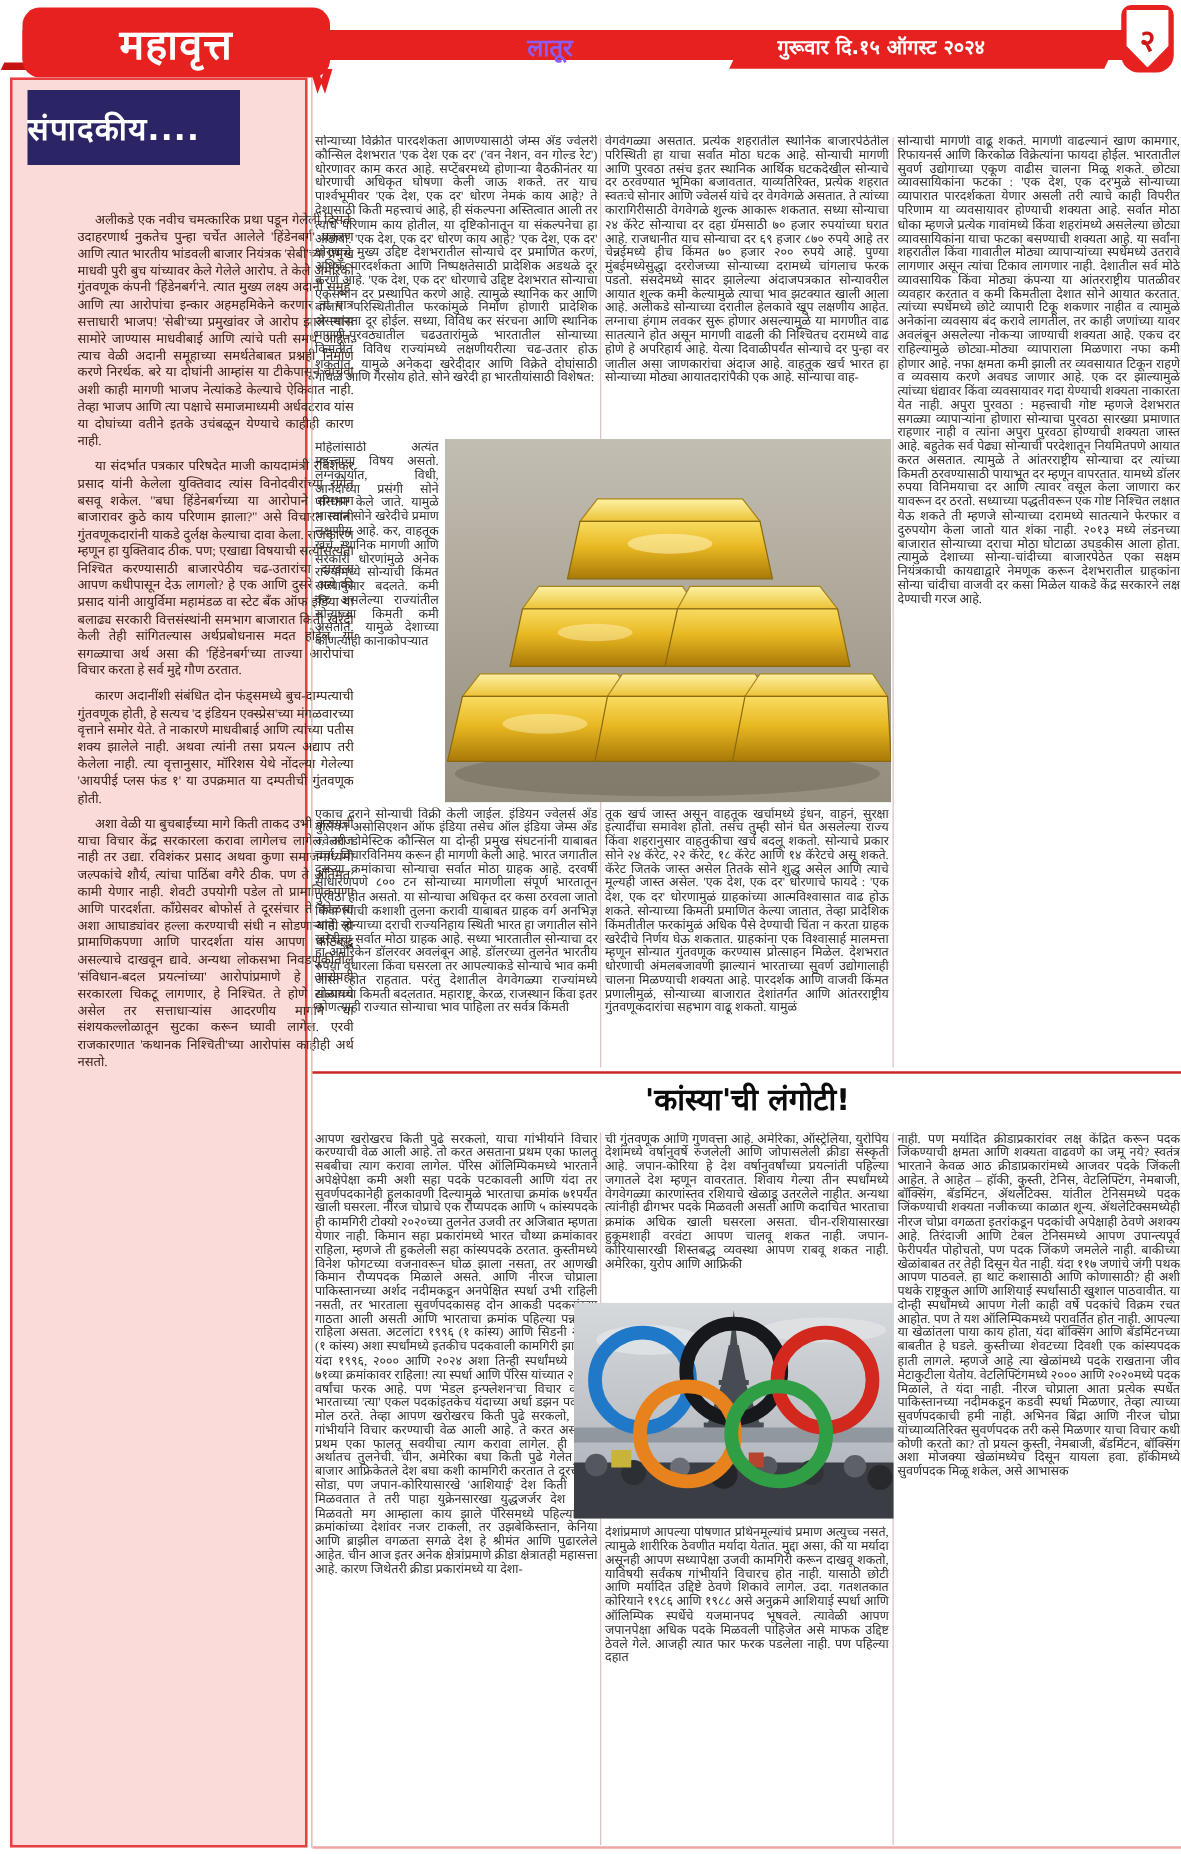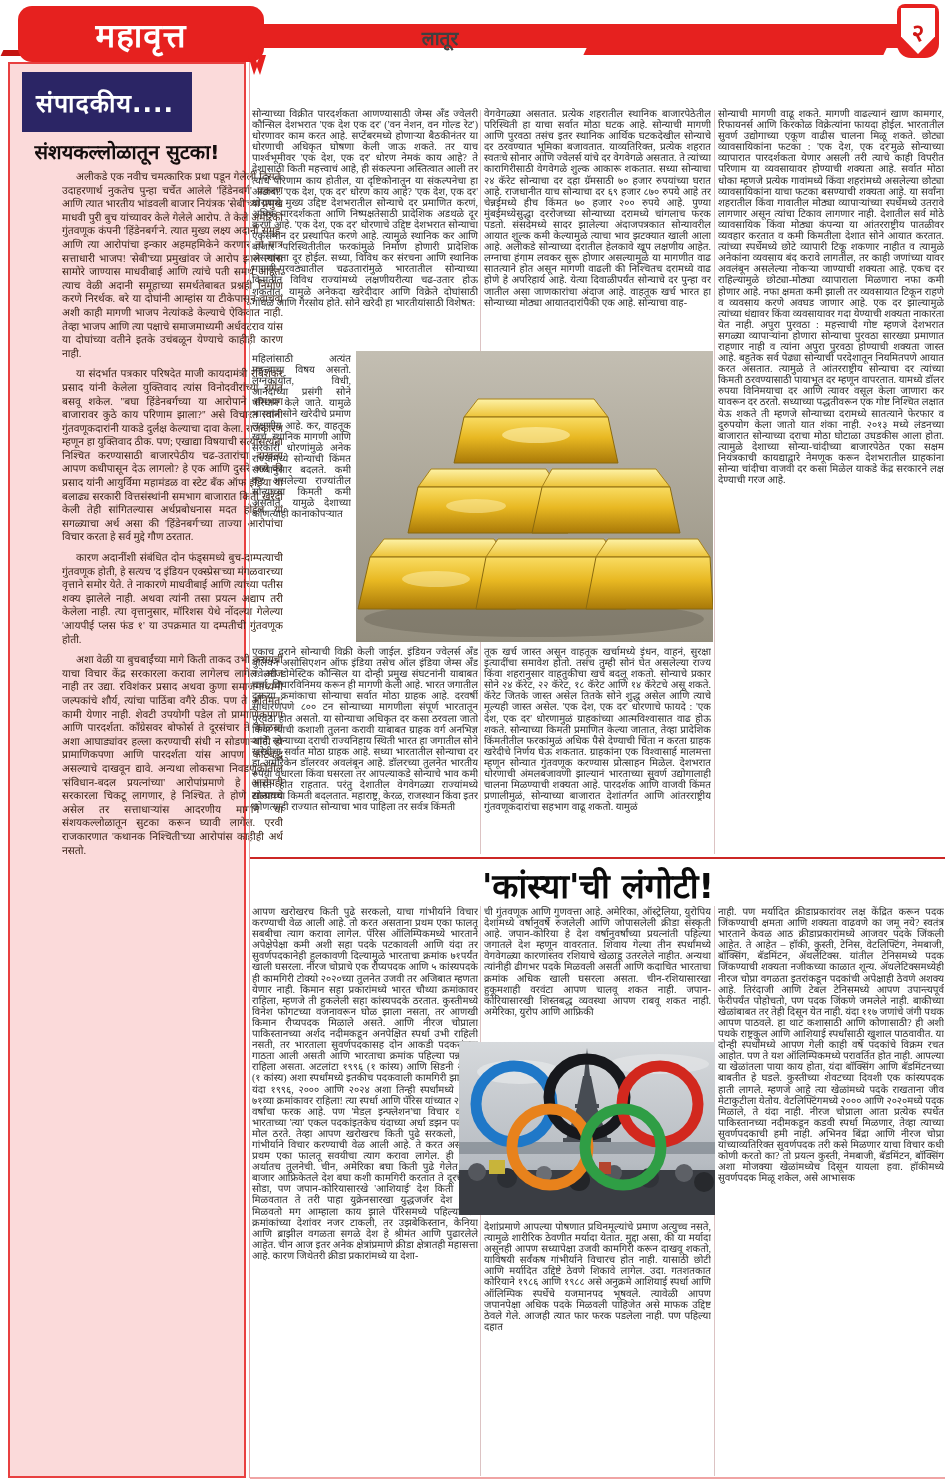--- a/index.html
+++ b/index.html
@@ -3,30 +3,30 @@
 <meta charset="utf-8">
 <style>
   html,body{margin:0;padding:0;background:#ffffff;}
   #page{position:relative;width:945px;height:1483px;background:#ffffff;overflow:hidden;
         font-family:"Liberation Serif","DejaVu Sans",serif;}
   .abs{position:absolute;}
   
   .mast-bar{background:#e6211f;}
   .mast-box{background:#e6211f;border-radius:14px;display:flex;align-items:center;justify-content:center;}
   .mast-title{color:#ffffff;font-family:"DejaVu Sans","Liberation Sans",sans-serif;font-weight:bold;font-size:33px;letter-spacing:1px;}
-  .mast-city{color:#404040;font-family:"DejaVu Sans",sans-serif;font-weight:bold;font-size:19px;text-align:center;}
+  .mast-city{color:#8b5cf6;font-family:"DejaVu Sans",sans-serif;font-weight:bold;font-size:19px;text-align:center;}
   .mast-date{color:#ffffff;font-family:"DejaVu Sans",sans-serif;font-weight:bold;font-size:16px;text-align:center;}
   .badge-outer{background:#e6211f;border-radius:8px 8px 14px 14px;}
   .badge-shield{position:absolute;left:4px;top:4px;width:34px;height:46px;background:#ffffff;
                 clip-path:polygon(0 0,100% 0,100% 62%,50% 100%,0 62%);display:flex;align-items:center;justify-content:center;}
   .badge-num{color:#d01715;font-weight:bold;font-size:24px;font-family:"DejaVu Sans",sans-serif;}
   
   .ed-box{background:#fbdada;border:2px solid #e84040;box-sizing:border-box;}
   .ed-navy{background:#2b2565;display:flex;align-items:center;}
-  .ed-navy span{color:#ffffff;font-family:"DejaVu Sans",sans-serif;font-weight:bold;font-size:25px;padding-left:14px;letter-spacing:1px;}
+  .ed-navy span{color:#ffffff;font-family:"DejaVu Sans",sans-serif;font-weight:bold;font-size:25px;letter-spacing:1px;}
   .ed-head{font-family:"DejaVu Sans",sans-serif;font-weight:bold;font-size:20px;color:#140d0d;text-align:center;}
   .ed-body{font-size:10.4px;line-height:13.6px;text-align:justify;color:#3a2317;overflow:hidden;}
   .ed-body p{margin:0 0 7px 0;text-indent:14px;}
   
   .art-head{font-family:"DejaVu Sans",sans-serif;font-weight:bold;color:#0b0b0b;text-align:center;white-space:nowrap;}
   .bt{font-size:10px;line-height:11.1px;text-align:justify;color:#2e2e2e;overflow:hidden;}
   .vrule{background:#dcc3c3;width:1px;}
   .hsep{background:#cc2725;}
   .hsep-light{background:#f0a4a4;}
   .photo{overflow:hidden;}
@@ -37,36 +37,36 @@
 
 <div id="page">
 
   <div class="abs mast-bar" style="left:18px;top:24px;width:908px;height:24px;"></div>
   <div class="abs" style="left:2px;top:50px;width:208px;height:6px;background:#c41512;transform:skewX(-25deg);"></div>
   <div class="abs" style="left:585px;top:48px;width:300px;height:7px;background:#e6211f;transform:skewX(-25deg);"></div>
   <div class="abs mast-box" style="left:18px;top:6px;width:246px;height:56px;">
     <span class="mast-title">महावृत्त</span>
   </div>
   <div class="abs mast-city" style="left:385px;top:25px;width:110px;">लातूर</div>
+  <div class="abs mast-date" style="left:575px;top:26px;width:260px;">गुरूवार दि.१५ ऑगस्ट २०२४</div>
   <div class="abs badge-outer" style="left:897px;top:4px;width:42px;height:54px;">
     <div class="badge-shield">
       <span class="badge-num">२</span>
     </div>
   </div>
   <div class="abs" style="left:246px;top:55px;">
     <svg width="22" height="22" viewBox="0 0 22 22">
         <path d="M2 0 L8 0 L11 8 L14 0 L20 0 L14 20 L11 12 L8 20 Z" fill="#e6211f"></path>
       </svg>
   </div>
 
   <div class="abs ed-box" style="left:8px;top:62px;width:238px;height:1416px;"></div>
   <div class="abs ed-navy" style="left:22px;top:72px;width:170px;height:60px;">
     <span>संपादकीय....</span>
   </div>
-  <div class="abs ed-head" style="left:14px;top:138px;width:226px;">संशयकल्लोळातून सुटका!</div>
   <div class="abs ed-body" style="left:17px;top:170px;width:221px;height:1302px;margin-left:45px;">
     <p>अलीकडे एक नवीच चमत्कारिक प्रथा पडून गेलेली दिसते. उदाहरणार्थ नुकतेच पुन्हा चर्चेत आलेले 'हिंडेनबर्ग' प्रकरण आणि त्यात भारतीय भांडवली बाजार नियंत्रक 'सेबी'च्या प्रमुख माधवी पुरी बुच यांच्यावर केले गेलेले आरोप. ते केले अमेरिकी गुंतवणूक कंपनी 'हिंडेनबर्ग'ने. त्यात मुख्य लक्ष्य अदानी समूह. आणि त्या आरोपांचा इन्कार अहमहमिकेने करणार तो मात्र सत्ताधारी भाजप! 'सेबी'च्या प्रमुखांवर जे आरोप झाले त्यांस सामोरे जाण्यास माधवीबाई आणि त्यांचे पती समर्थ आहेत. त्याच वेळी अदानी समूहाच्या समर्थतेबाबत प्रश्नही निर्माण करणे निरर्थक. बरे या दोघांनी आम्हांस या टीकेपासून वाचवा अशी काही मागणी भाजप नेत्यांकडे केल्याचे ऐकिवात नाही. तेव्हा भाजप आणि त्या पक्षाचे समाजमाध्यमी अर्धवटराव यांस या दोघांच्या वतीने इतके उचंबळून येण्याचे काहीही कारण नाही.</p>
     <p>या संदर्भात पत्रकार परिषदेत माजी कायदामंत्री रविशंकर प्रसाद यांनी केलेला युक्तिवाद त्यांस विनोदवीरांच्या रांगेत बसवू शकेल. ''बघा हिंडेनबर्गच्या या आरोपाने समभाग बाजारावर कुठे काय परिणाम झाला?'' असे विचारत त्यांनी गुंतवणूकदारांनी याकडे दुर्लक्ष केल्याचा दावा केला. राजकारण म्हणून हा युक्तिवाद ठीक. पण; एखाद्या विषयाची सत्यासत्यता निश्चित करण्यासाठी बाजारपेठीय चढ-उतारांचा दाखला आपण कधीपासून देऊ लागलो? हे एक आणि दुसरे असे की प्रसाद यांनी आयुर्विमा महामंडळ वा स्टेट बँक ऑफ इंडिया या बलाढ्य सरकारी वित्तसंस्थांनी समभाग बाजारात किती खरेदी केली तेही सांगितल्यास अर्थप्रबोधनास मदत होईल. या सगळ्याचा अर्थ असा की 'हिंडेनबर्ग'च्या ताज्या आरोपांचा विचार करता हे सर्व मुद्दे गौण ठरतात.</p>
     <p>कारण अदानींशी संबंधित दोन फंड्समध्ये बुच-दाम्पत्याची गुंतवणूक होती, हे सत्यच 'द इंडियन एक्स्प्रेस'च्या मंगळवारच्या वृत्ताने समोर येते. ते नाकारणे माधवीबाई आणि त्यांच्या पतीस शक्य झालेले नाही. अथवा त्यांनी तसा प्रयत्न अद्याप तरी केलेला नाही. त्या वृत्तानुसार, मॉरिशस येथे नोंदल्या गेलेल्या 'आयपीई प्लस फंड १' या उपक्रमात या दम्पतीची गुंतवणूक होती.</p>
     <p>अशा वेळी या बुचबाईंच्या मागे किती ताकद उभी करायची याचा विचार केंद्र सरकारला करावा लागेलच लागेल. आज नाही तर उद्या. रविशंकर प्रसाद अथवा कुणा समाजमाध्यमी जल्पकांचे शौर्य, त्यांचा पाठिंबा वगैरे ठीक. पण ते अंतिमत: कामी येणार नाही. शेवटी उपयोगी पडेल तो प्रामाणिकपणा आणि पारदर्शता. काँग्रेसवर बोफोर्स ते दूरसंचार ते कोळसा अशा आघाड्यांवर हल्ला करण्याची संधी न सोडणाऱ्यांनी हा प्रामाणिकपणा आणि पारदर्शता यांस आपण कटिबद्ध असल्याचे दाखवून द्यावे. अन्यथा लोकसभा निवडणुकीतील 'संविधान-बदल प्रयत्नांच्या' आरोपांप्रमाणे हे आरोपही सरकारला चिकटू लागणार, हे निश्चित. ते होणे टाळायचे असेल तर सत्ताधाऱ्यांस आदरणीय मार्गाने या संशयकल्लोळातून सुटका करून घ्यावी लागेल. एरवी राजकारणात 'कथानक निश्चिती'च्या आरोपांस काहीही अर्थ नसतो.</p>
   </div>
 
   <div class="abs" style="left:249px;top:62px;width:1px;height:1416px;background:#e8a8a8;"></div>
 
 
@@ -128,21 +128,21 @@
       <ellipse cx="120" cy="155" rx="30" ry="7" fill="#fff6c0" opacity="0.45"></ellipse>
       <ellipse cx="80" cy="228" rx="34" ry="8" fill="#fff6c0" opacity="0.45"></ellipse>
     </svg>
   </div>
 
   <div class="abs bt" style="left:252px;top:646px;width:226px;height:208px;">एकाच दराने सोन्याची विक्री केली जाईल. इंडियन ज्वेलर्स अँड बुलियन असोसिएशन ऑफ इंडिया तसेच ऑल इंडिया जेम्स अँड ज्वेलरी डोमेस्टिक कौन्सिल या दोन्ही प्रमुख संघटनांनी याबाबत चर्चा, विचारविनिमय करून ही मागणी केली आहे. भारत जगातील दुसऱ्या क्रमांकाचा सोन्याचा सर्वात मोठा ग्राहक आहे. दरवर्षी साधारणपणे ८०० टन सोन्याच्या मागणीला संपूर्ण भारतातून पुरवठा होत असतो. या सोन्याचा अधिकृत दर कसा ठरवला जातो किंवा त्याची कशाशी तुलना करावी याबाबत ग्राहक वर्ग अनभिज्ञ आहे. सोन्याच्या दराची राज्यनिहाय स्थिती भारत हा जगातील सोने खरेदीचा सर्वात मोठा ग्राहक आहे. सध्या भारतातील सोन्याचा दर हा अमेरिकेन डॉलरवर अवलंबून आहे. डॉलरच्या तुलनेत भारतीय रुपया वधारला किंवा घसरला तर आपल्याकडे सोन्याचे भाव कमी जास्त होत राहतात. परंतु देशातील वेगवेगळ्या राज्यांमध्ये सोन्याच्या किमती बदलतात. महाराष्ट्र, केरळ, राजस्थान किंवा इतर कोणत्याही राज्यात सोन्याचा भाव पाहिला तर सर्वत्र किंमती</div>
   <div class="abs bt" style="left:484px;top:646px;width:227px;height:208px;">तूक खर्च जास्त असून वाहतूक खर्चामध्ये इंधन, वाहनं, सुरक्षा इत्यादींचा समावेश होतो. तसंच तुम्ही सोनं घेत असलेल्या राज्य किंवा शहरानुसार वाहतुकीचा खर्च बदलू शकतो. सोन्याचे प्रकार सोने २४ कॅरेट, २२ कॅरेट, १८ कॅरेट आणि १४ कॅरेटचे असू शकते. कॅरेट जितके जास्त असेल तितके सोने शुद्ध असेल आणि त्याचे मूल्यही जास्त असेल. 'एक देश, एक दर' धोरणाचे फायदे : 'एक देश, एक दर' धोरणामुळं ग्राहकांच्या आत्मविश्वासात वाढ होऊ शकते. सोन्याच्या किमती प्रमाणित केल्या जातात, तेव्हा प्रादेशिक किंमतीतील फरकांमुळं अधिक पैसे देण्याची चिंता न करता ग्राहक खरेदीचे निर्णय घेऊ शकतात. ग्राहकांना एक विश्वासार्ह मालमत्ता म्हणून सोन्यात गुंतवणूक करण्यास प्रोत्साहन मिळेल. देशभरात धोरणाची अंमलबजावणी झाल्यानं भारताच्या सुवर्ण उद्योगालाही चालना मिळण्याची शक्यता आहे. पारदर्शक आणि वाजवी किंमत प्रणालीमुळं, सोन्याच्या बाजारात देशांतर्गत आणि आंतरराष्ट्रीय गुंतवणूकदारांचा सहभाग वाढू शकतो. यामुळं</div>
 
   <div class="abs hsep" style="left:250px;top:857px;width:695px;height:2px;"></div>
 
-  <div class="abs art-head" style="left:252px;top:862px;width:692px;font-size:34px;">'कांस्या'ची लंगोटी!</div>
+  <div class="abs art-head" style="left:252px;top:862px;width:692px;font-size:24px;">'कांस्या'ची लंगोटी!</div>
 
   <div class="abs vrule" style="left:480px;top:906px;height:570px;"></div>
   <div class="abs vrule" style="left:714px;top:906px;height:570px;"></div>
 
   <div class="abs bt" style="left:252px;top:906px;width:226px;height:571px;">आपण खरोखरच किती पुढे सरकलो, याचा गांभीर्याने विचार करण्याची वेळ आली आहे. तो करत असताना प्रथम एका फालतू सबबीचा त्याग करावा लागेल. पॅरिस ऑलिम्पिकमध्ये भारताने अपेक्षेपेक्षा कमी अशी सहा पदके पटकावली आणि यंदा तर सुवर्णपदकानेही हुलकावणी दिल्यामुळे भारताचा क्रमांक ७१पर्यंत खाली घसरला. नीरज चोप्राचे एक रौप्यपदक आणि ५ कांस्यपदके ही कामगिरी टोक्यो २०२०च्या तुलनेत उजवी तर अजिबात म्हणता येणार नाही. किमान सहा प्रकारांमध्ये भारत चौथ्या क्रमांकावर राहिला, म्हणजे ती हुकलेली सहा कांस्यपदके ठरतात. कुस्तीमध्ये विनेश फोगटच्या वजनावरून घोळ झाला नसता, तर आणखी किमान रौप्यपदक मिळाले असते. आणि नीरज चोप्राला पाकिस्तानच्या अर्शद नदीमकडून अनपेक्षित स्पर्धा उभी राहिली नसती, तर भारताला सुवर्णपदकासह दोन आकडी पदकसंख्या गाठता आली असती आणि भारताचा क्रमांक पहिल्या पन्नाशीत राहिला असता. अटलांटा १९९६ (१ कांस्य) आणि सिडनी २००० (१ कांस्य) अशा स्पर्धांमध्ये इतकीच पदकवाली कामगिरी झालेली. यंदा १९९६, २००० आणि २०२४ अशा तिन्ही स्पर्धांमध्ये भारत ७१व्या क्रमांकावर राहिला! त्या स्पर्धा आणि पॅरिस यांच्यात २५-३० वर्षांचा फरक आहे. पण 'मेडल इन्फ्लेशन'चा विचार करता, भारताच्या 'त्या' एकल पदकांइतकेच यंदाच्या अर्धा डझन पदकांचे मोल ठरते. तेव्हा आपण खरोखरच किती पुढे सरकलो, याचा गांभीर्याने विचार करण्याची वेळ आली आहे. ते करत असताना प्रथम एका फालतू सवयीचा त्याग करावा लागेल. ही सवय अर्थातच तुलनेची. चीन, अमेरिका बघा किती पुढे गेलेत गेला बाजार आफ्रिकेतले देश बघा कशी कामगिरी करतात ते दूरचे देश सोडा, पण जपान-कोरियासारखे 'आशियाई' देश किती पदके मिळवतात ते तरी पाहा युक्रेनसारखा युद्धजर्जर देश पदके मिळवतो मग आम्हाला काय झाले पॅरिसमध्ये पहिल्या २० क्रमांकांच्या देशांवर नजर टाकली, तर उझबेकिस्तान, केनिया आणि ब्राझील वगळता सगळे देश हे श्रीमंत आणि पुढारलेले आहेत. चीन आज इतर अनेक क्षेत्रांप्रमाणे क्रीडा क्षेत्रातही महासत्ता आहे. कारण जिथेतरी क्रीडा प्रकारांमध्ये या देशा-</div>
   <div class="abs bt" style="left:484px;top:906px;width:227px;height:134px;">ची गुंतवणूक आणि गुणवत्ता आहे. अमेरिका, ऑस्ट्रेलिया, युरोपिय देशांमध्ये वर्षानुवर्षे रुजलेली आणि जोपासलेली क्रीडा संस्कृती आहे. जपान-कोरिया हे देश वर्षानुवर्षांच्या प्रयत्नांती पहिल्या जगातले देश म्हणून वावरतात. शिवाय गेल्या तीन स्पर्धांमध्ये वेगवेगळ्या कारणांस्तव रशियाचे खेळाडू उतरलेले नाहीत. अन्यथा त्यांनीही ढीगभर पदके मिळवली असती आणि कदाचित भारताचा क्रमांक अधिक खाली घसरला असता. चीन-रशियासारखा हुकूमशाही वरवंटा आपण चालवू शकत नाही. जपान-कोरियासारखी शिस्तबद्ध व्यवस्था आपण राबवू शकत नाही. अमेरिका, युरोप आणि आफ्रिकी</div>
 
   <div class="abs photo" style="left:459px;top:1042px;width:256px;height:173px;">
     <svg width="256" height="173" viewBox="0 0 256 173">
       <defs>

